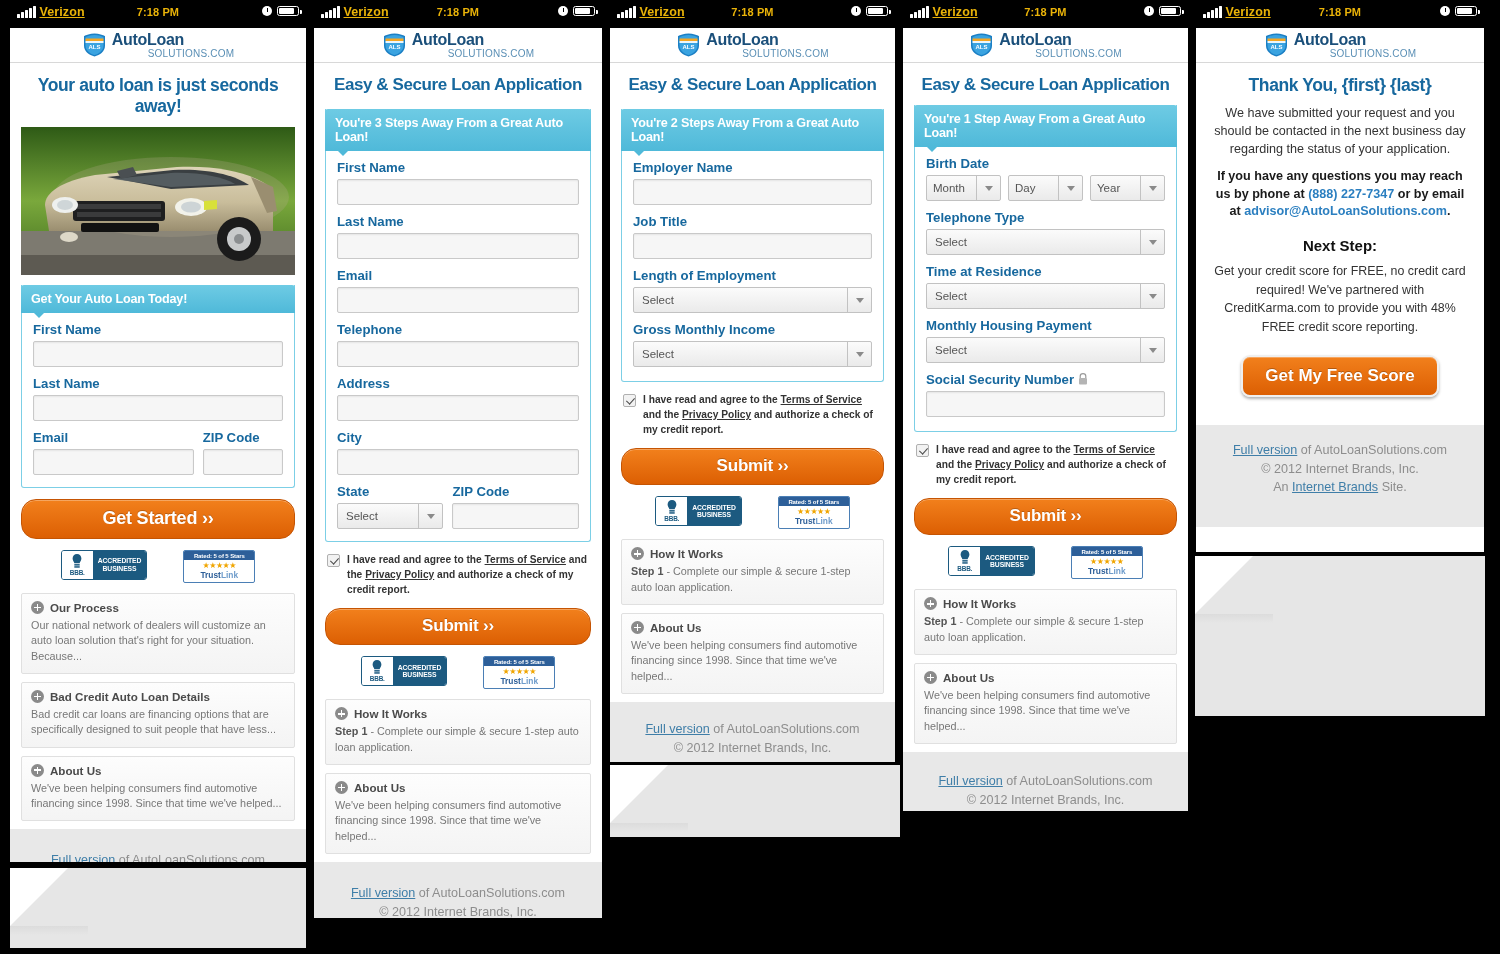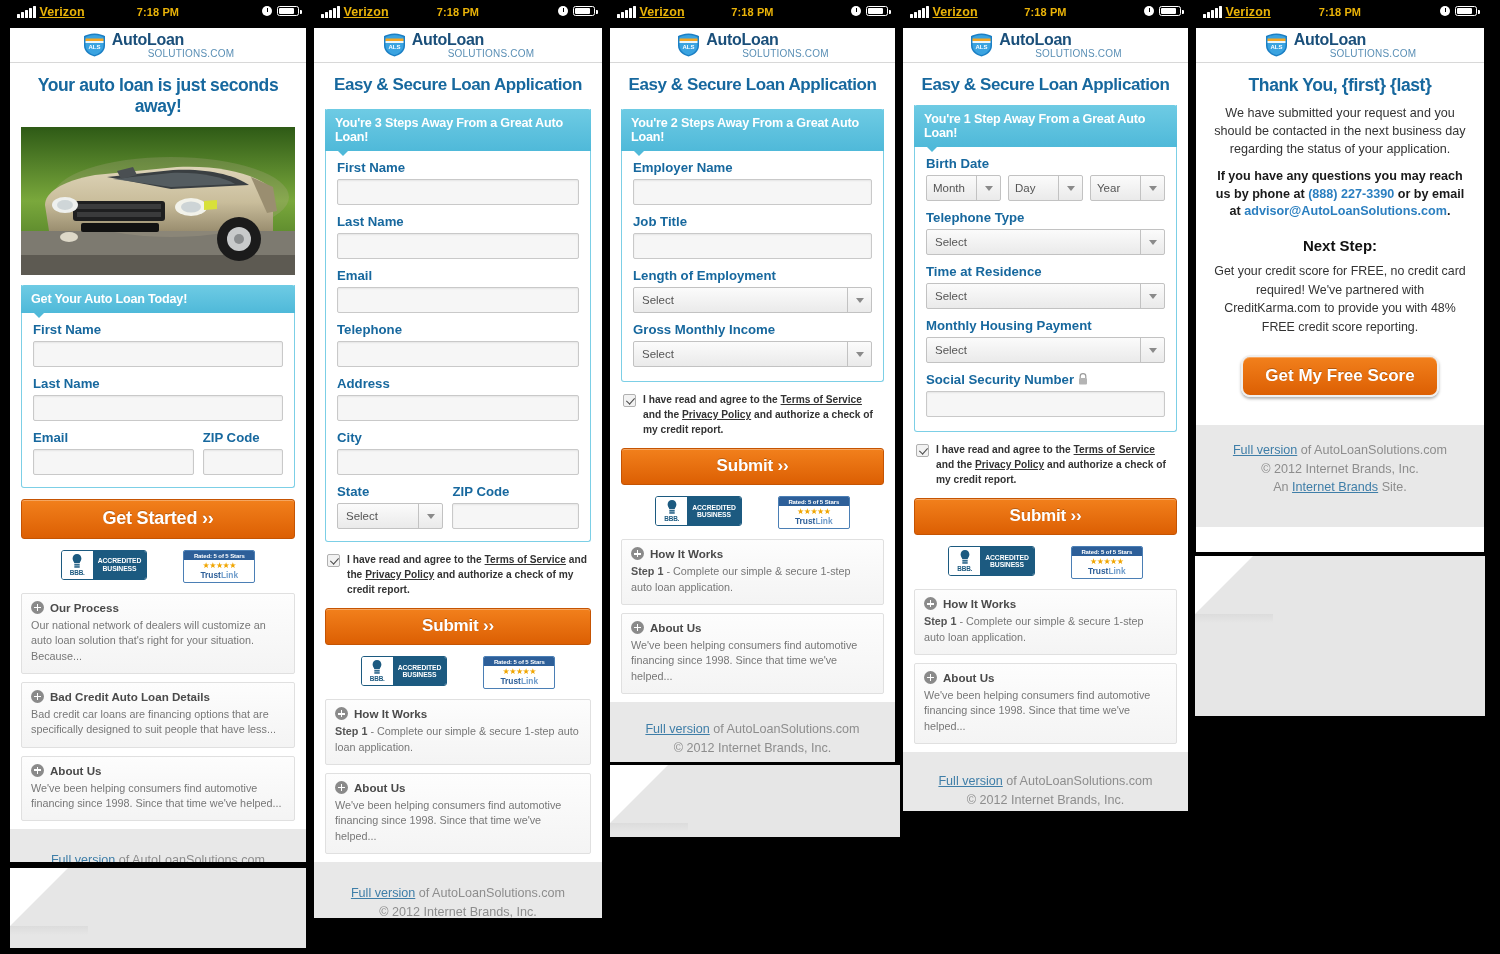--- a/index.html
+++ b/index.html
@@ -161,21 +161,21 @@
     width: 4px; height: 7px; border: solid #4a4a4a;
     border-width: 0 1.8px 1.8px 0; transform: rotate(42deg);
   }
   .agree b { font-weight: bold; }
   .agree u { text-decoration: underline; font-weight: bold; }
 
   
   .btn-orange {
     display: block; width: 100%; text-align: center;
     background: linear-gradient(#f2801c, #dc5f03);
-    border: 1px solid #c55403; border-radius: 3px;
+    border: 1px solid #c55403; border-radius: 15px;
     color: #fff; font-weight: bold; font-size: 17px;
     padding: 7px 0 8px; letter-spacing: -.2px;
     text-shadow: 0 -1px 0 rgba(0,0,0,.22);
     box-shadow: inset 0 1px 0 rgba(255,255,255,.3);
   }
   .btn-orange.big { font-size: 18px; padding: 8px 0 9px; }
   .btn-pill {
     display: inline-block; padding: 9px 22px;
     background: linear-gradient(#f2801c, #dc5f03);
     border: 2px solid #efefef; border-radius: 9px;
@@ -874,21 +874,21 @@
         <span class="logo-words">
           <span class="logo-t1">AutoLoan</span>
           <span class="logo-t2">SOLUTIONS.COM</span>
         </span>
       </div>
     </div>
 
     <div class="ty-body">
       <div class="h1" style="padding:12px 0 9px">Thank You, {first} {last}</div>
       <div class="ty-p">We have submitted your request and you should be contacted in the next business day regarding the status of your application.</div>
-      <div class="ty-bold"><span>If you have any questions you may reach us by phone at </span><a>(888) 227-3390</a><span> or by email at </span><a>advisor@AutoLoanSolutions.com</a><span>.</span></div>
+      <div class="ty-bold"><span>If you have any questions you may reach us by phone at </span><a>(888) 227-7347</a><span> or by email at </span><a>advisor@AutoLoanSolutions.com</a><span>.</span></div>
       <div class="ty-next">Next Step:</div>
       <div class="ty-score">Get your credit score for FREE, no credit card required! We've partnered with CreditKarma.com to provide you with 48% FREE credit score reporting.</div>
       <div class="ty-btnwrap">
         <a class="btn-pill">Get My Free Score</a>
       </div>
     </div>
 
     <div class="footer" style="padding:16px 10px 30px">
       <div><a>Full version</a><span> of AutoLoanSolutions.com</span></div>
       <div>© 2012 Internet Brands, Inc.</div>

